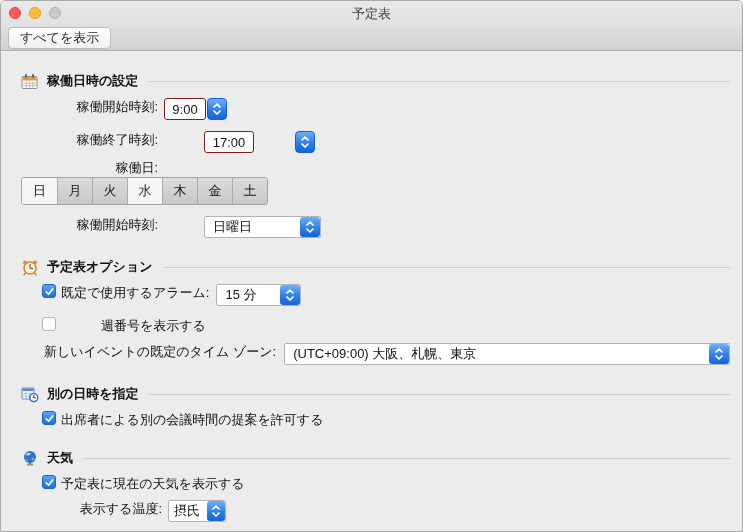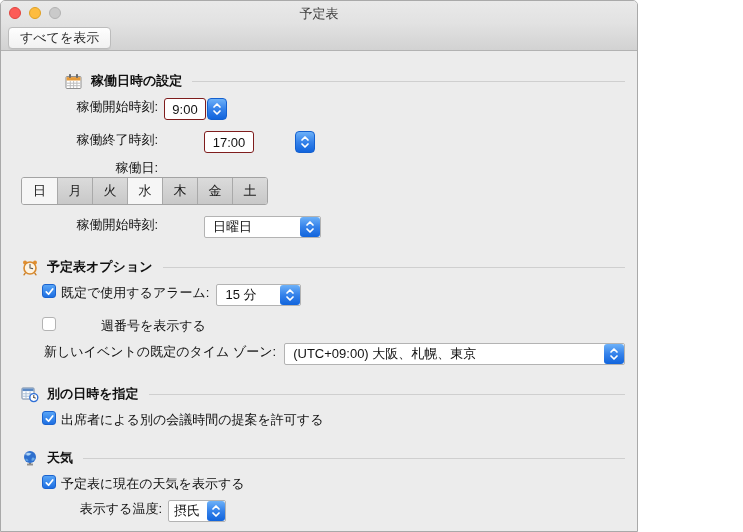--- a/index.html
+++ b/index.html
@@ -3,21 +3,21 @@
 <meta charset="utf-8">
 <style>
   * { box-sizing: border-box; }
   html,body { margin:0; padding:0; }
   body {
     width:743px; height:532px; overflow:hidden;
     font-family:"Liberation Sans","DejaVu Sans",sans-serif;
     -webkit-font-smoothing:antialiased;
   }
   .window {
-    width:638px; height:532px; background:#ececec;
+    width:743px; height:532px; background:#ececec;
     border-radius:5px 5px 0 0; overflow:hidden; position:relative;
     border:1px solid #a9a9a9;
   }
   
   .chrome {
     height:50px; background:linear-gradient(180deg,#e9e9e9 0%,#e2e2e2 45%,#d2d2d2 100%);
     border-bottom:1px solid #b2b2b2; position:relative;
   }
   .titlebar { height:22px; position:relative; }
   .traffic { position:absolute; top:6px; left:8px; display:flex; gap:8px; }
@@ -87,21 +87,21 @@
     width:14px; height:14px; border-radius:3px; flex:0 0 auto;
     background:#fff; border:1px solid #b3b3b3; margin-right:5px;
     display:flex; align-items:center; justify-content:center;
   }
   .checkbox.checked {
     background:linear-gradient(180deg,#57a4f6,#1e6fe2); border:1px solid #1a63cf;
   }
   .checkbox svg { display:none; }
   .checkbox.checked svg { display:block; }
 
-  .mt-s1  { margin-top:21px;margin-left:44px; }
+  .mt-s1  { margin-top:21px; }
   .mt-row1{ margin-top:8px; }
   .mt-row { margin-top:11px;gap:40px; }
   .mt-seg { margin-top:6px;flex-direction:column; }
   .mt-sec { margin-top:20px; }
 </style>
 </head>
 <body>
 
 <div class="window">
 

